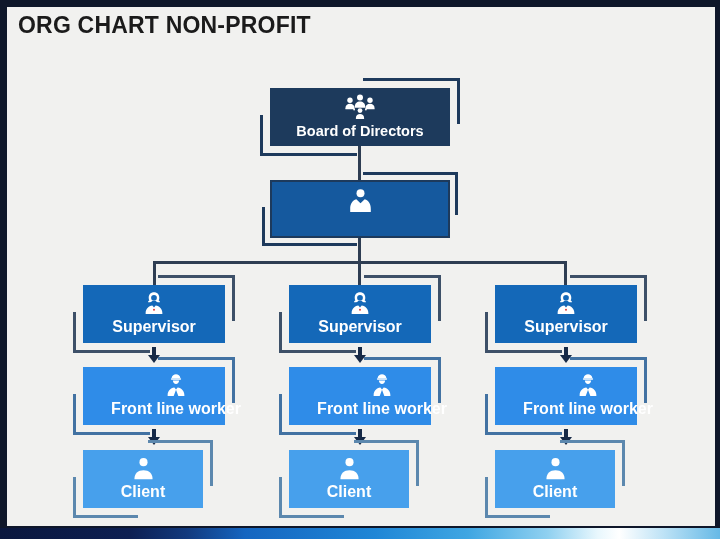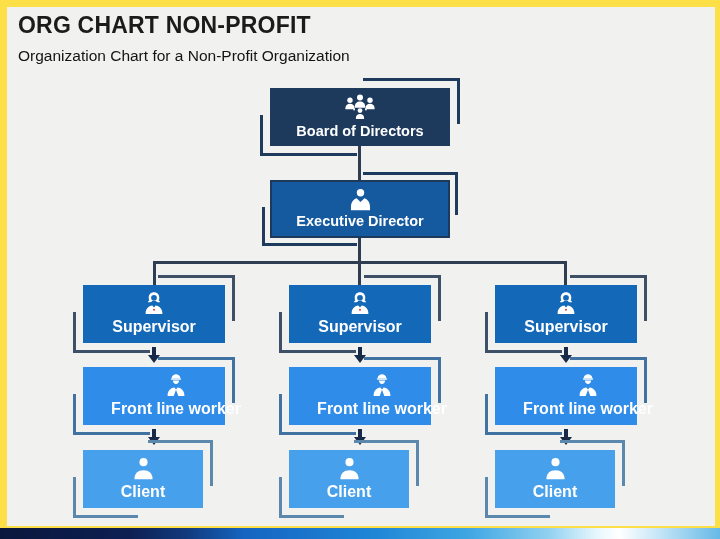--- a/index.html
+++ b/index.html
@@ -1,16 +1,16 @@
 <!DOCTYPE html>
 <html><head>
 <meta charset="utf-8">
 <style>
   html,body{margin:0;padding:0;background:#ffffff;}
-  #stage{position:relative;width:720px;height:539px;background:#fde047;overflow:hidden;
+  #stage{position:relative;width:720px;height:539px;background:#0f172a;overflow:hidden;
          font-family:"Liberation Sans", sans-serif;}
   #slide{position:absolute;left:7px;top:7px;right:5px;bottom:13px;background:#f1f1ef;}
 
   
   .title{position:absolute;left:11px;top:5px;font-size:23px;font-weight:700;color:#1b1b1b;letter-spacing:.2px;}
   .subtitle{position:absolute;left:11px;top:40px;font-size:15.5px;font-weight:400;color:#141414;}
 
   
   #chart{position:absolute;left:0;top:0;width:720px;height:539px;}
 
@@ -49,21 +49,20 @@
   #accent-bar{position:absolute;left:0;right:0;bottom:0;height:11px;
     background:linear-gradient(90deg,#0a173d 0%,#0d1f52 18%,#123a7e 26%,#1565c0 34%,
                #1f86d6 52%,#3fa6e2 65%,#8fd0f0 76%,#e8f7fd 83%,#ffffff 86%,#bfe3f6 92%,#66b9e6 100%);}
 </style>
 </head>
 <body>
 
 <div id="stage">
   <div id="slide">
     <div class="title">ORG CHART NON-PROFIT</div>
-    <div class="subtitle">Organization Chart for a Non-Profit Organization</div>
   </div>
 
   <div id="chart">
 
     <div class="line" style="left:358px;top:146px;width:3px;height:34px;"></div>
     <div class="line" style="left:358px;top:238px;width:3px;height:47px;"></div>
     <div class="line" style="left:153px;top:261px;width:414px;height:3px;"></div>
     <div class="line" style="left:153px;top:261px;width:3px;height:24px;"></div>
     <div class="line" style="left:564px;top:261px;width:3px;height:24px;"></div>
 
@@ -86,21 +85,20 @@
     </div>
 
     <div class="node n-exec">
       <svg class="ico" width="27" height="27" viewBox="0 0 27 27">
         <g fill="#ffffff">
           <circle cx="13.5" cy="5.2" r="4"></circle>
           <path d="M13.5 15.2l-4.2-4c-4 1.3-6.1 4.6-6.1 9.7V24h20.6v-3.1c0-5.1-2.1-8.4-6.1-9.7z"></path>
           <path d="M13.5 16.4l1.7 2.4-1.7 5.4-1.7-5.4z"></path>
         </g>
       </svg>
-      <span class="lbl">Executive Director</span>
     </div>
 
     <div class="node n-sup col0">
       <svg class="ico" width="26" height="25" viewBox="0 0 28 26">
         <path fill="#ffffff" d="M14 .8c3.4 0 5.7 2.3 5.7 5.9 0 1.2-.2 2.3-.7 3.2 1 .3 1.4 1 1.4 1.7-2.1.4-3.8-.4-4.5-1.3h-3.8c-.7.9-2.4 1.7-4.5 1.3 0-.7.4-1.4 1.4-1.7-.5-.9-.7-2-.7-3.2C8.3 3.1 10.6.8 14 .8z"></path>
         <circle style="fill:var(--fill)" cx="14" cy="6.9" r="3.1"></circle>
         <path fill="#ffffff" d="M5 23.2c0-4.4 3.1-7.4 7.2-8.1l1.8 2.1 1.8-2.1c4.1.7 7.2 3.7 7.2 8.1v1H5z"></path>
         <circle fill="#e23b3b" cx="14" cy="19.8" r="1.1"></circle>
       </svg>
       <span class="lbl">Supervisor</span>

